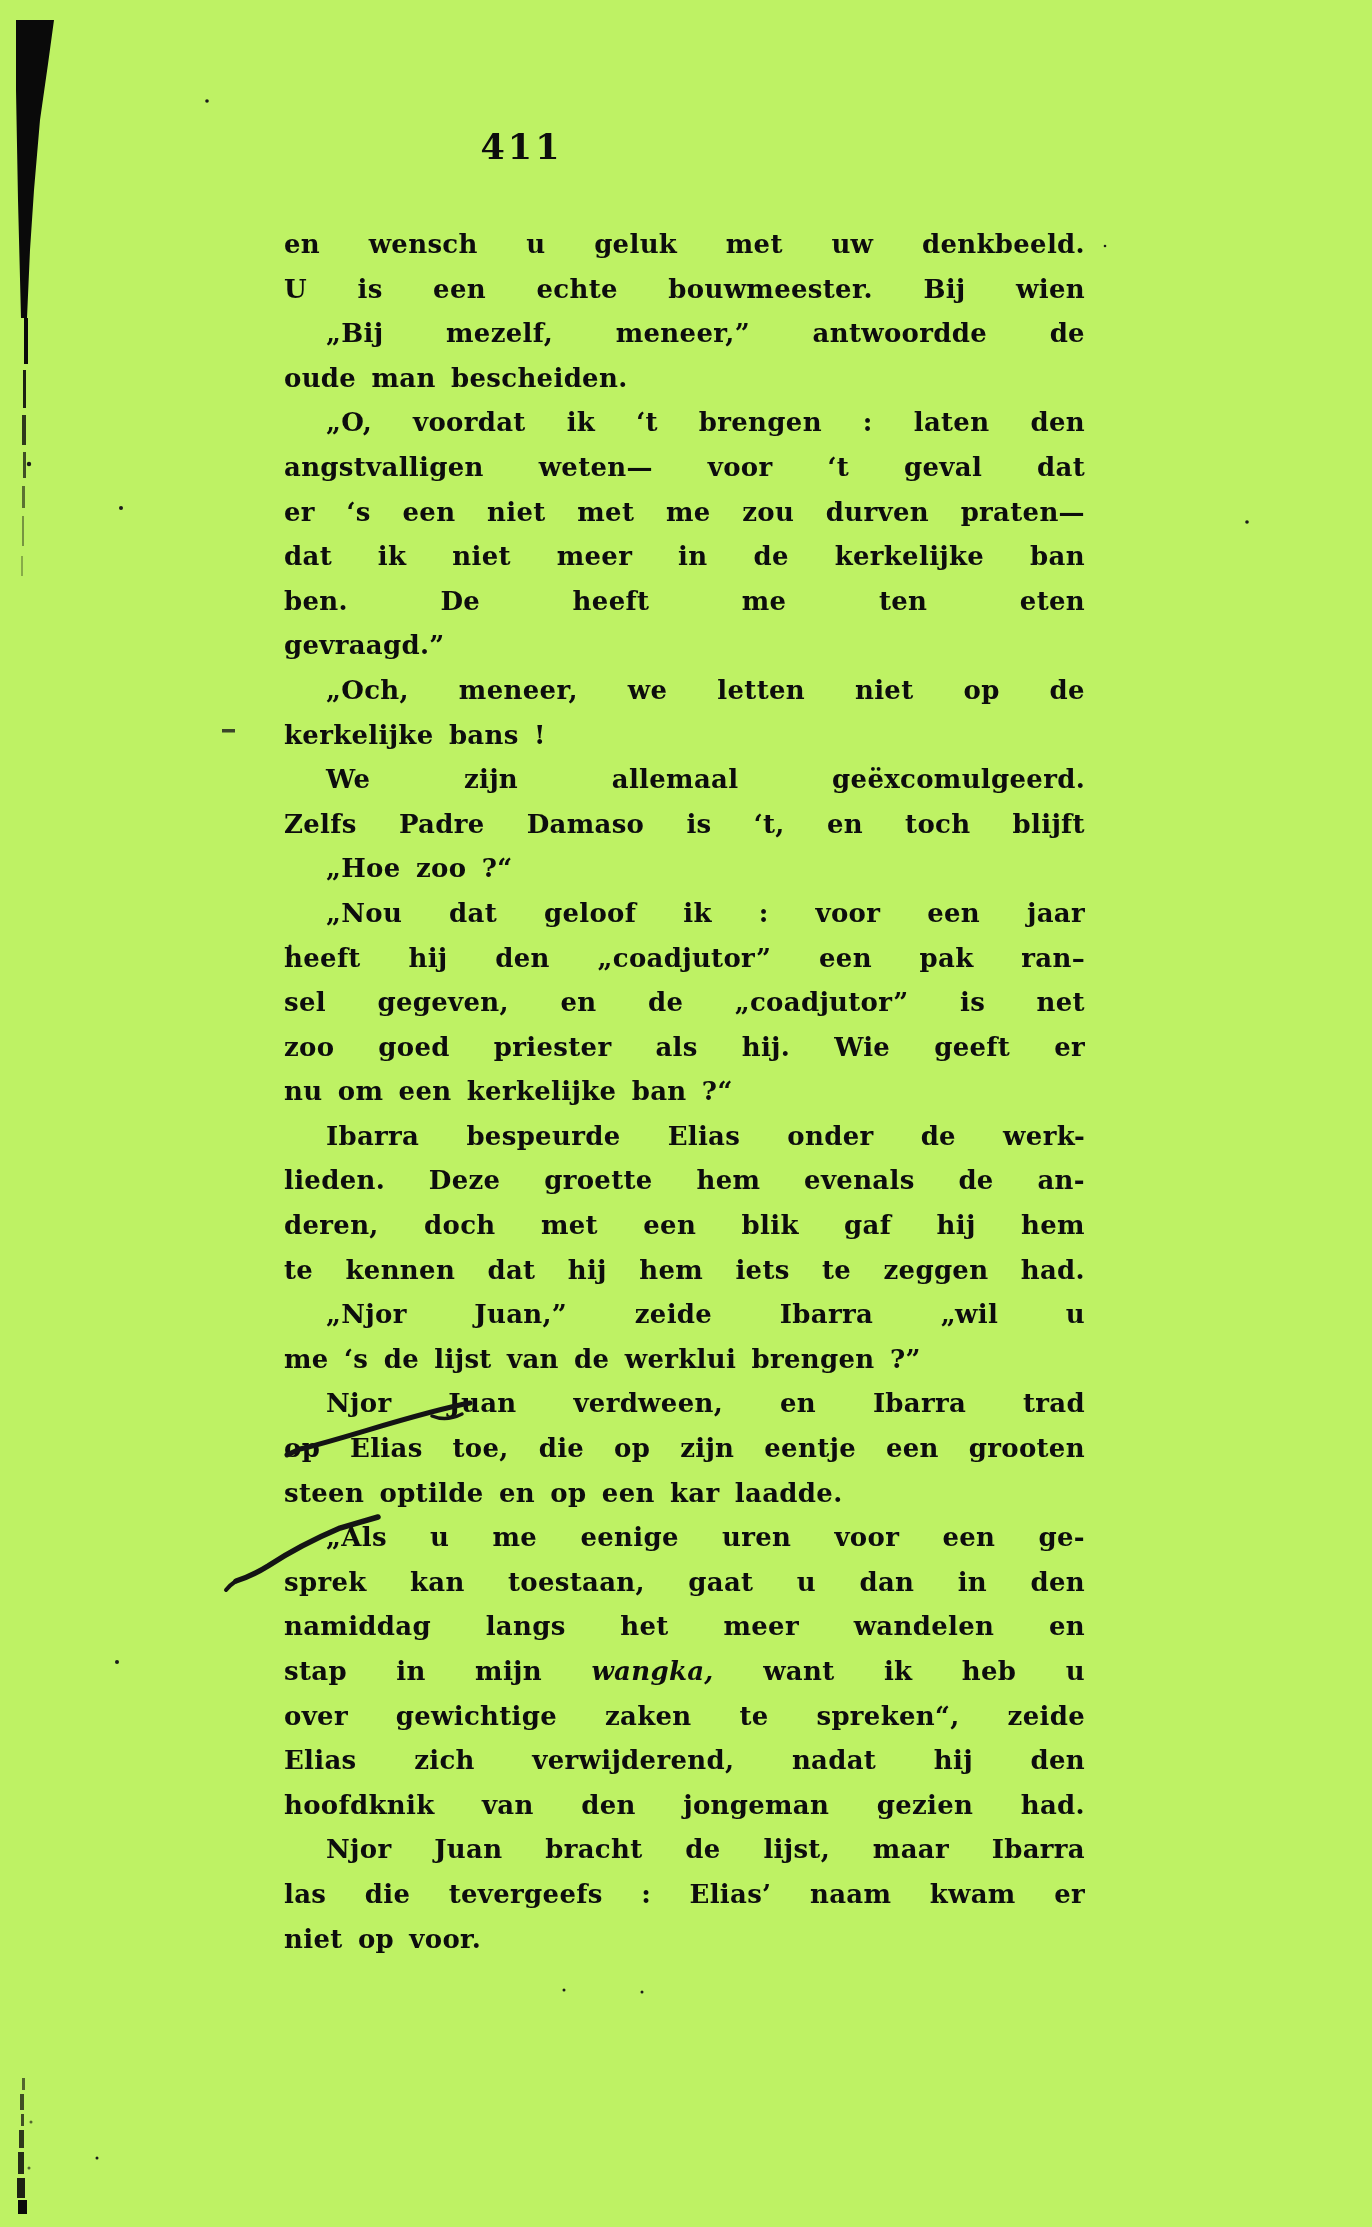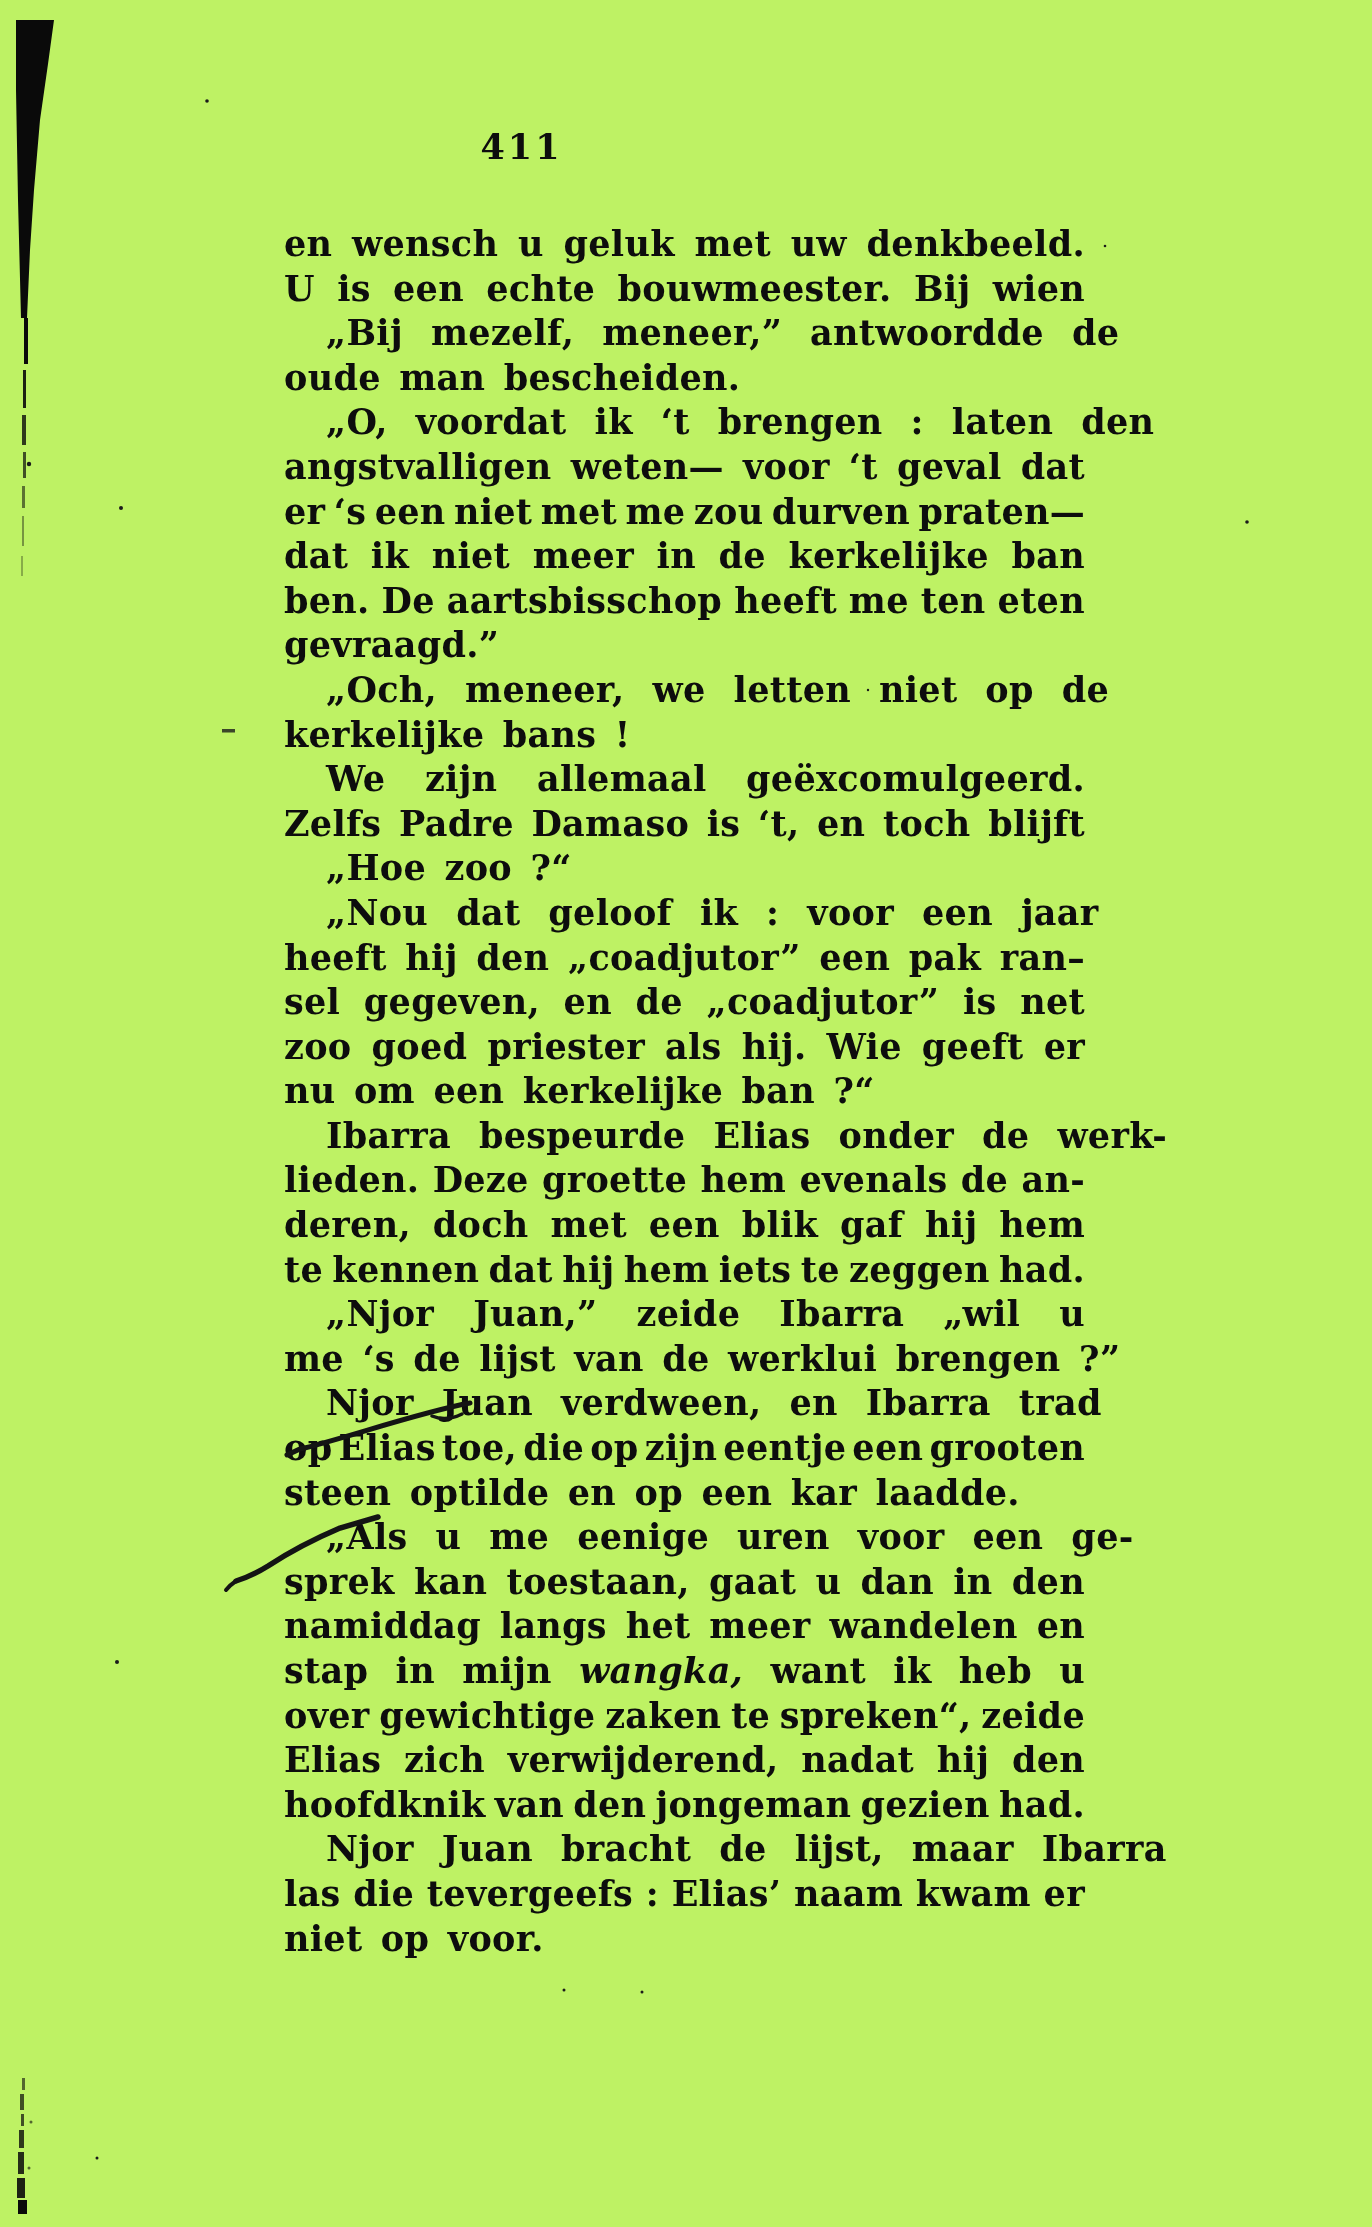--- a/index.html
+++ b/index.html
@@ -14,21 +14,21 @@
   }
   .page-number{
     position:absolute;
     left:449px;top:126px;width:145px;
     text-align:center;
     font-size:35px;font-weight:700;letter-spacing:3px;
   }
   .text-block{
     position:absolute;
     left:284px;top:222px;width:801px;
-    font-size:35px;font-weight:700;
+    font-size:26px;font-weight:700;
     line-height:44.6px;
     letter-spacing:0.3px;
   }
   .line{
     height:44.6px;
     white-space:pre;
     word-spacing:6px;
   }
   .line.justify{
     display:flex;
@@ -113,21 +113,20 @@
         <span class="word">niet</span>
         <span class="word">meer</span>
         <span class="word">in</span>
         <span class="word">de</span>
         <span class="word">kerkelijke</span>
         <span class="word">ban</span>
       </div>
       <div class="line justify">
         <span class="word">ben.</span>
         <span class="word">De</span>
-        <span class="word">aartsbisschop</span>
         <span class="word">heeft</span>
         <span class="word">me</span>
         <span class="word">ten</span>
         <span class="word">eten</span>
       </div>
       <div class="line"><span>gevraagd.”</span></div>
       <div class="line justify indent">
         <span class="word">„Och,</span>
         <span class="word">meneer,</span>
         <span class="word">we</span>

